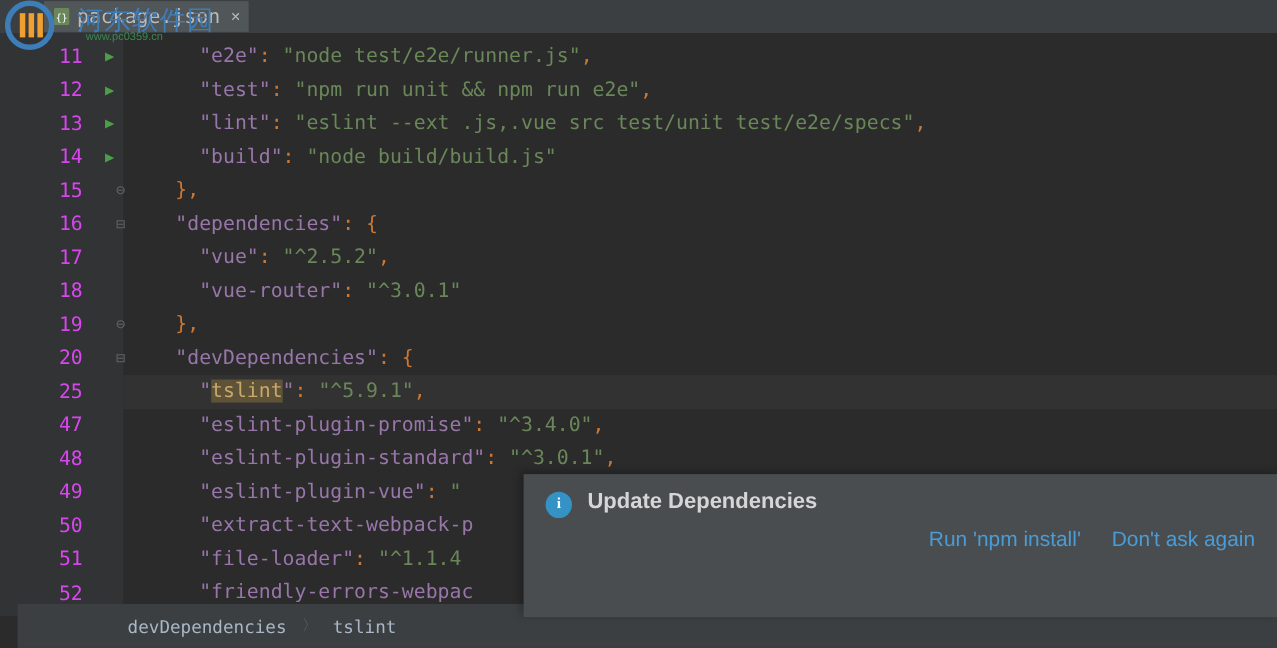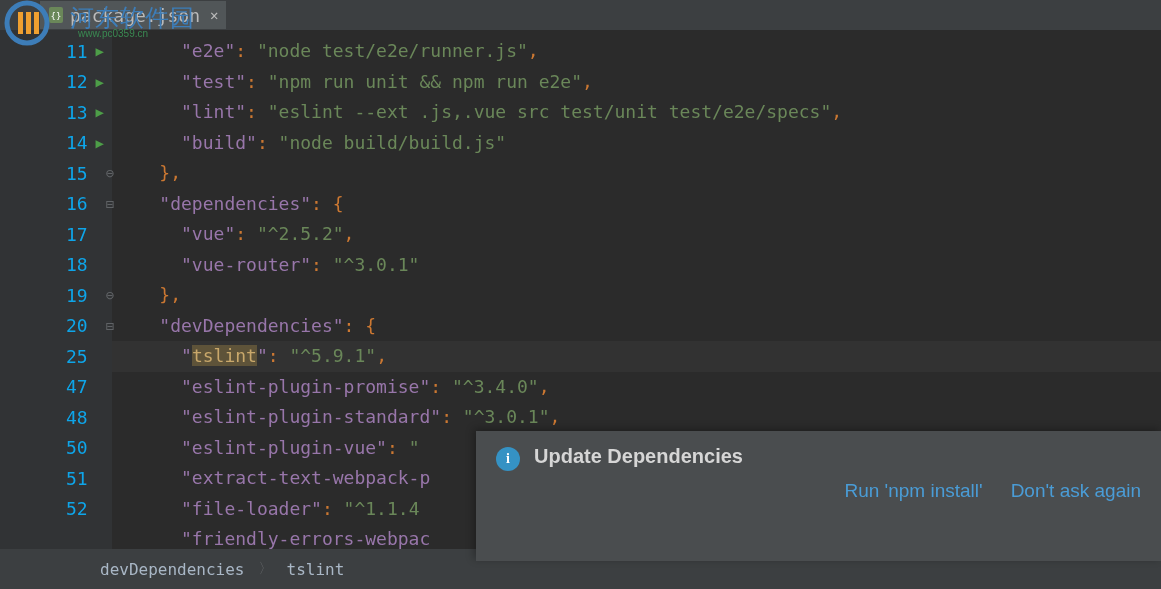--- a/index.html
+++ b/index.html
@@ -54,23 +54,23 @@
 }
 .gutter-row {
   height: 30.5px;
   display: flex;
   align-items: center;
   justify-content: flex-end;
   padding-right: 8px;
   position: relative;
 }
 .line-num {
-  color: #0ea5e9;
+  color: #d946ef;
   font-size: 18px;
-  text-align: right;
+  text-align: left;
   width: 34px;
 }
 .run-marker {
   color: #4d9e48;
   font-size: 14px;
   margin-left: 8px;
 }
 .fold-marker {
   color: #606366;
   font-size: 14px;
@@ -88,21 +88,21 @@
   white-space: pre;
   padding-left: 4px;
 }
 .key { color: #9876aa; }
 .string { color: #6a8759; }
 .punct { color: #cc7832; }
 .highlight { background: #5e5339; color: #c9a86b; }
 .breadcrumb {
   position: absolute;
   bottom: 0;
-  left: 0;
+  left: 16px;
   right: 0;
   height: 40px;
   background: #3c3f41;
   display: flex;
   align-items: center;
   padding-left: 100px;
   gap: 14px;
   color: #a9b7c6;
   font-size: 16px;
 }
@@ -268,20 +268,24 @@
       <div class="gutter-row">
         <span class="line-num">25</span>
         <span class="run-marker" style="visibility: hidden;">▶</span>
       </div>
       <div class="gutter-row">
         <span class="line-num">47</span>
         <span class="run-marker" style="visibility: hidden;">▶</span>
       </div>
       <div class="gutter-row">
         <span class="line-num">48</span>
+        <span class="run-marker" style="visibility: hidden;">▶</span>
+      </div>
+      <div class="gutter-row">
+        <span class="line-num">49</span>
         <span class="run-marker" style="visibility: hidden;">▶</span>
       </div>
       <div class="gutter-row">
         <span class="line-num">50</span>
         <span class="run-marker" style="visibility: hidden;">▶</span>
       </div>
       <div class="gutter-row">
         <span class="line-num">51</span>
         <span class="run-marker" style="visibility: hidden;">▶</span>
       </div>

